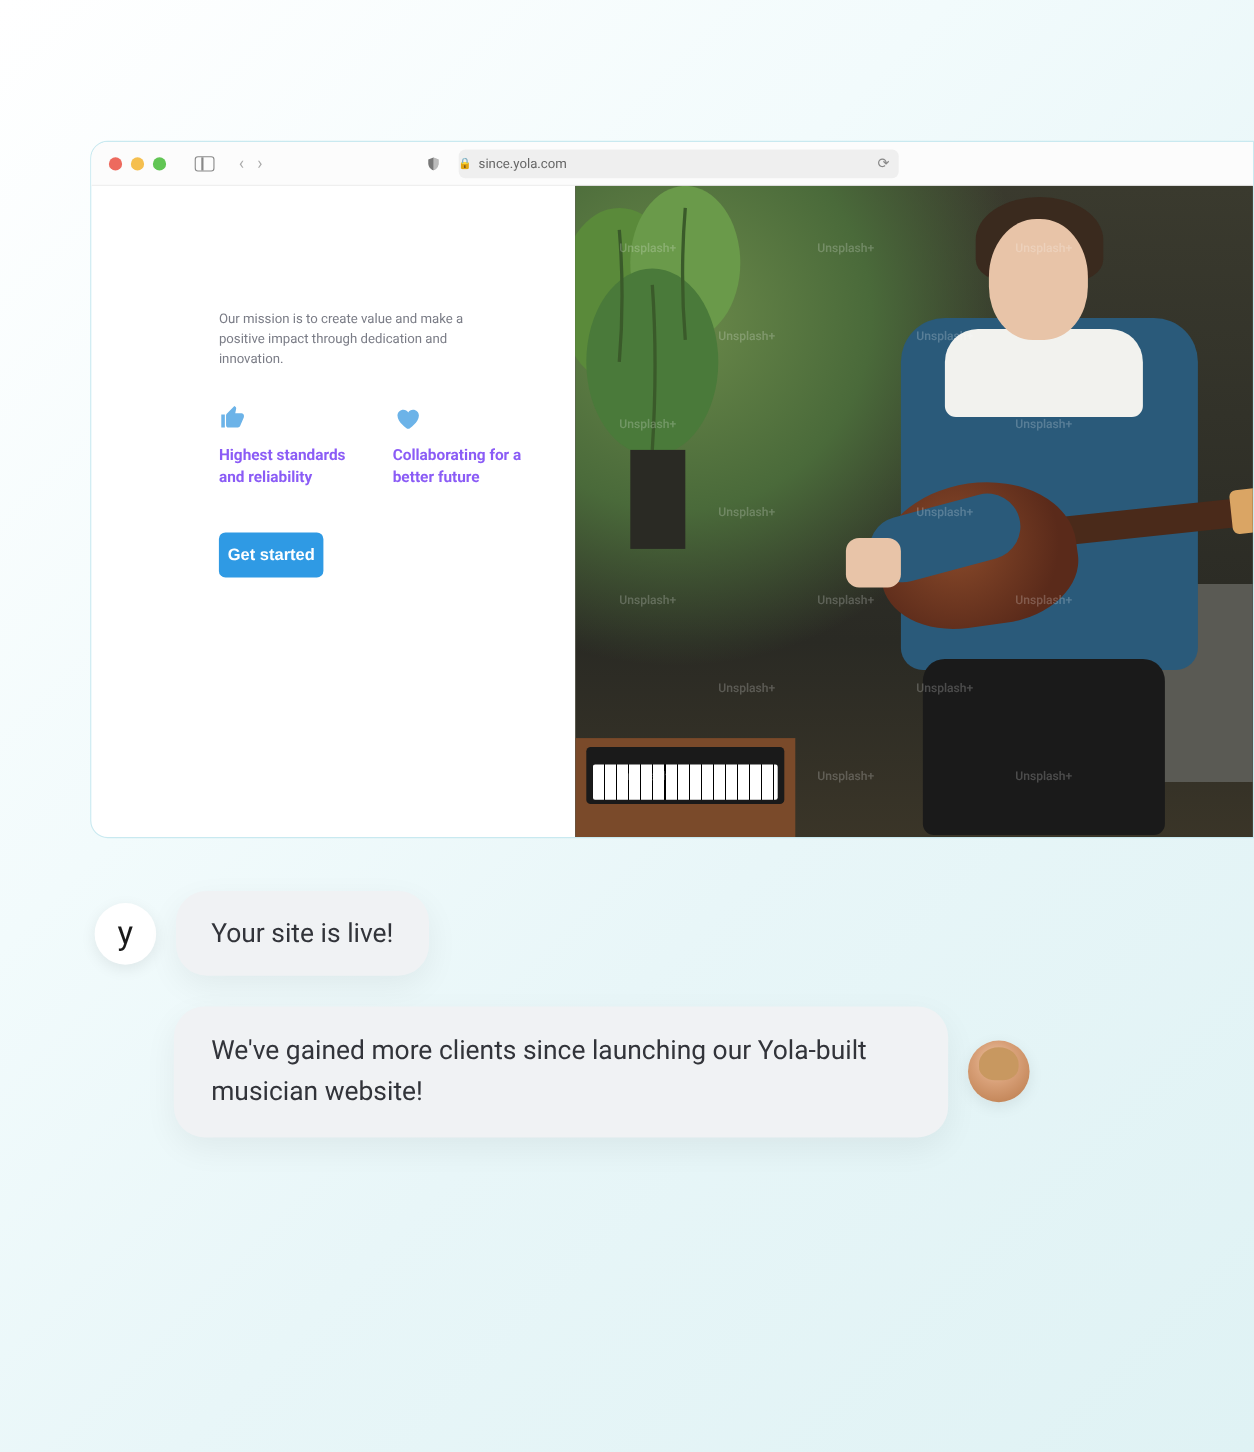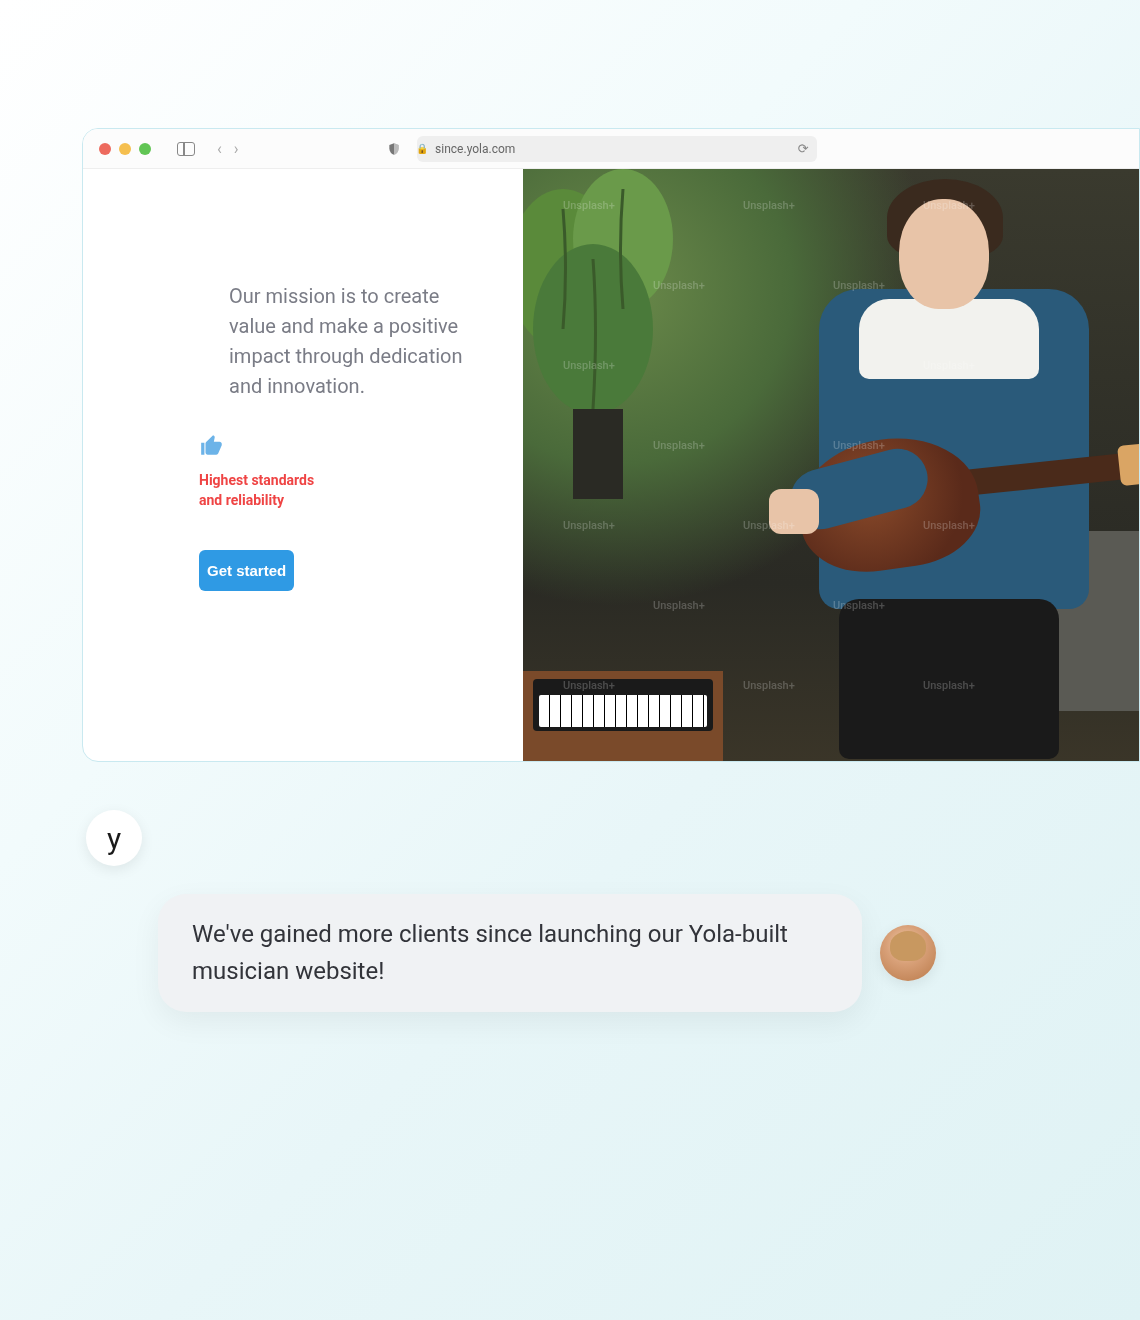--- a/index.html
+++ b/index.html
@@ -71,32 +71,31 @@
 }
 .headline {
   font-size: 38px;
   font-weight: 800;
   line-height: 1.15;
   color: #16182a;
   margin-bottom: 22px;
   letter-spacing: -0.5px;
 }
 .mission {
-  font-size: 20px;
+  font-size: 12px;
   color: #7a7c86;
   line-height: 1.5;
   margin-bottom: 32px;
   max-width: 260px;
-  margin-left: 30px;
 }
 .features { display:flex; gap: 28px; margin-bottom: 40px; }
 .feature { width: 130px; }
 .feature-icon { color:#6cb3e8; margin-bottom: 14px; height:24px; }
 .feature-icon svg { width:26px; height:26px; fill:#6cb3e8; }
-.feature-text { font-size:14px; font-weight:700; color:#ef4444; line-height:1.4; }
+.feature-text { font-size:14px; font-weight:700; color:#8b5cf6; line-height:1.4; }
 .cta {
   display:inline-block;
   background:#2f9ae4;
   color:#fff;
   font-size:15px;
   font-weight:600;
   padding: 12px 8px;
   border-radius:6px;
   border:none;
   cursor:pointer;
@@ -186,20 +185,21 @@
 }
 .keys {
   position:absolute; bottom:4px; left:6px; right:6px; height:32px;
   background: repeating-linear-gradient(90deg, #fff 0 10px, #000 10px 11px);
   border-radius:2px;
 }
 .watermark-layer {
   position:absolute; inset:0;
   background: repeating-linear-gradient(0deg, transparent 0 80px, rgba(255,255,255,0) 80px 82px);
   pointer-events:none;
+  margin-top:20px;
 }
 .wm-text {
   position:absolute; font-size:11px; color:rgba(255,255,255,0.22); font-weight:500;
 }
 
 
 .chat-area {
   position:absolute;
   left: 86px;
   top: 810px;
@@ -269,20 +269,28 @@
     <div class="content-left">
       <p class="mission">Our mission is to create value and make a positive impact through dedication and innovation.</p>
       <div class="features">
         <div class="feature">
           <div class="feature-icon">
             <svg viewBox="0 0 24 24">
                 <path d="M2 20h3V9H2v11zm19-10c0-1.1-.9-2-2-2h-5.3l.8-3.8v-.3c0-.4-.2-.8-.4-1.1L13 2 6.6 8.4C6.2 8.8 6 9.3 6 9.8V18c0 1.1.9 2 2 2h8c.8 0 1.5-.5 1.8-1.2l2.9-6.8c.2-.3.3-.7.3-1v-1z"></path>
               </svg>
           </div>
           <div class="feature-text">Highest standards and reliability</div>
+        </div>
+        <div class="feature">
+          <div class="feature-icon">
+            <svg viewBox="0 0 24 24">
+                <path d="M12 21s-8-5.3-8-11c0-2.8 2.2-5 5-5 1.7 0 3.2.9 4 2.3C13.8 5.9 15.3 5 17 5c2.8 0 5 2.2 5 5 0 5.7-8 11-8 11z"></path>
+              </svg>
+          </div>
+          <div class="feature-text">Collaborating for a better future</div>
         </div>
       </div>
       <button class="cta">Get started</button>
     </div>
 
     <div class="content-right">
       <div class="musician-scene">
         <div class="plant">
           <svg viewBox="0 0 260 350">
             <ellipse cx="80" cy="120" rx="55" ry="80" fill="#5a8a3a"></ellipse>
@@ -331,18 +339,19 @@
       </div>
     </div>
   </div>
 </div>
 
 <div class="chat-area">
   <div class="bubble-row">
     <div class="avatar-circle">
       <span>y</span>
     </div>
+    <div class="bubble small">Your site is live!</div>
   </div>
   <div class="bubble-row shift">
     <div class="bubble">We've gained more clients since launching our Yola-built musician website!</div>
     <div class="avatar-img"></div>
   </div>
 </div>
 
 </body></html>

